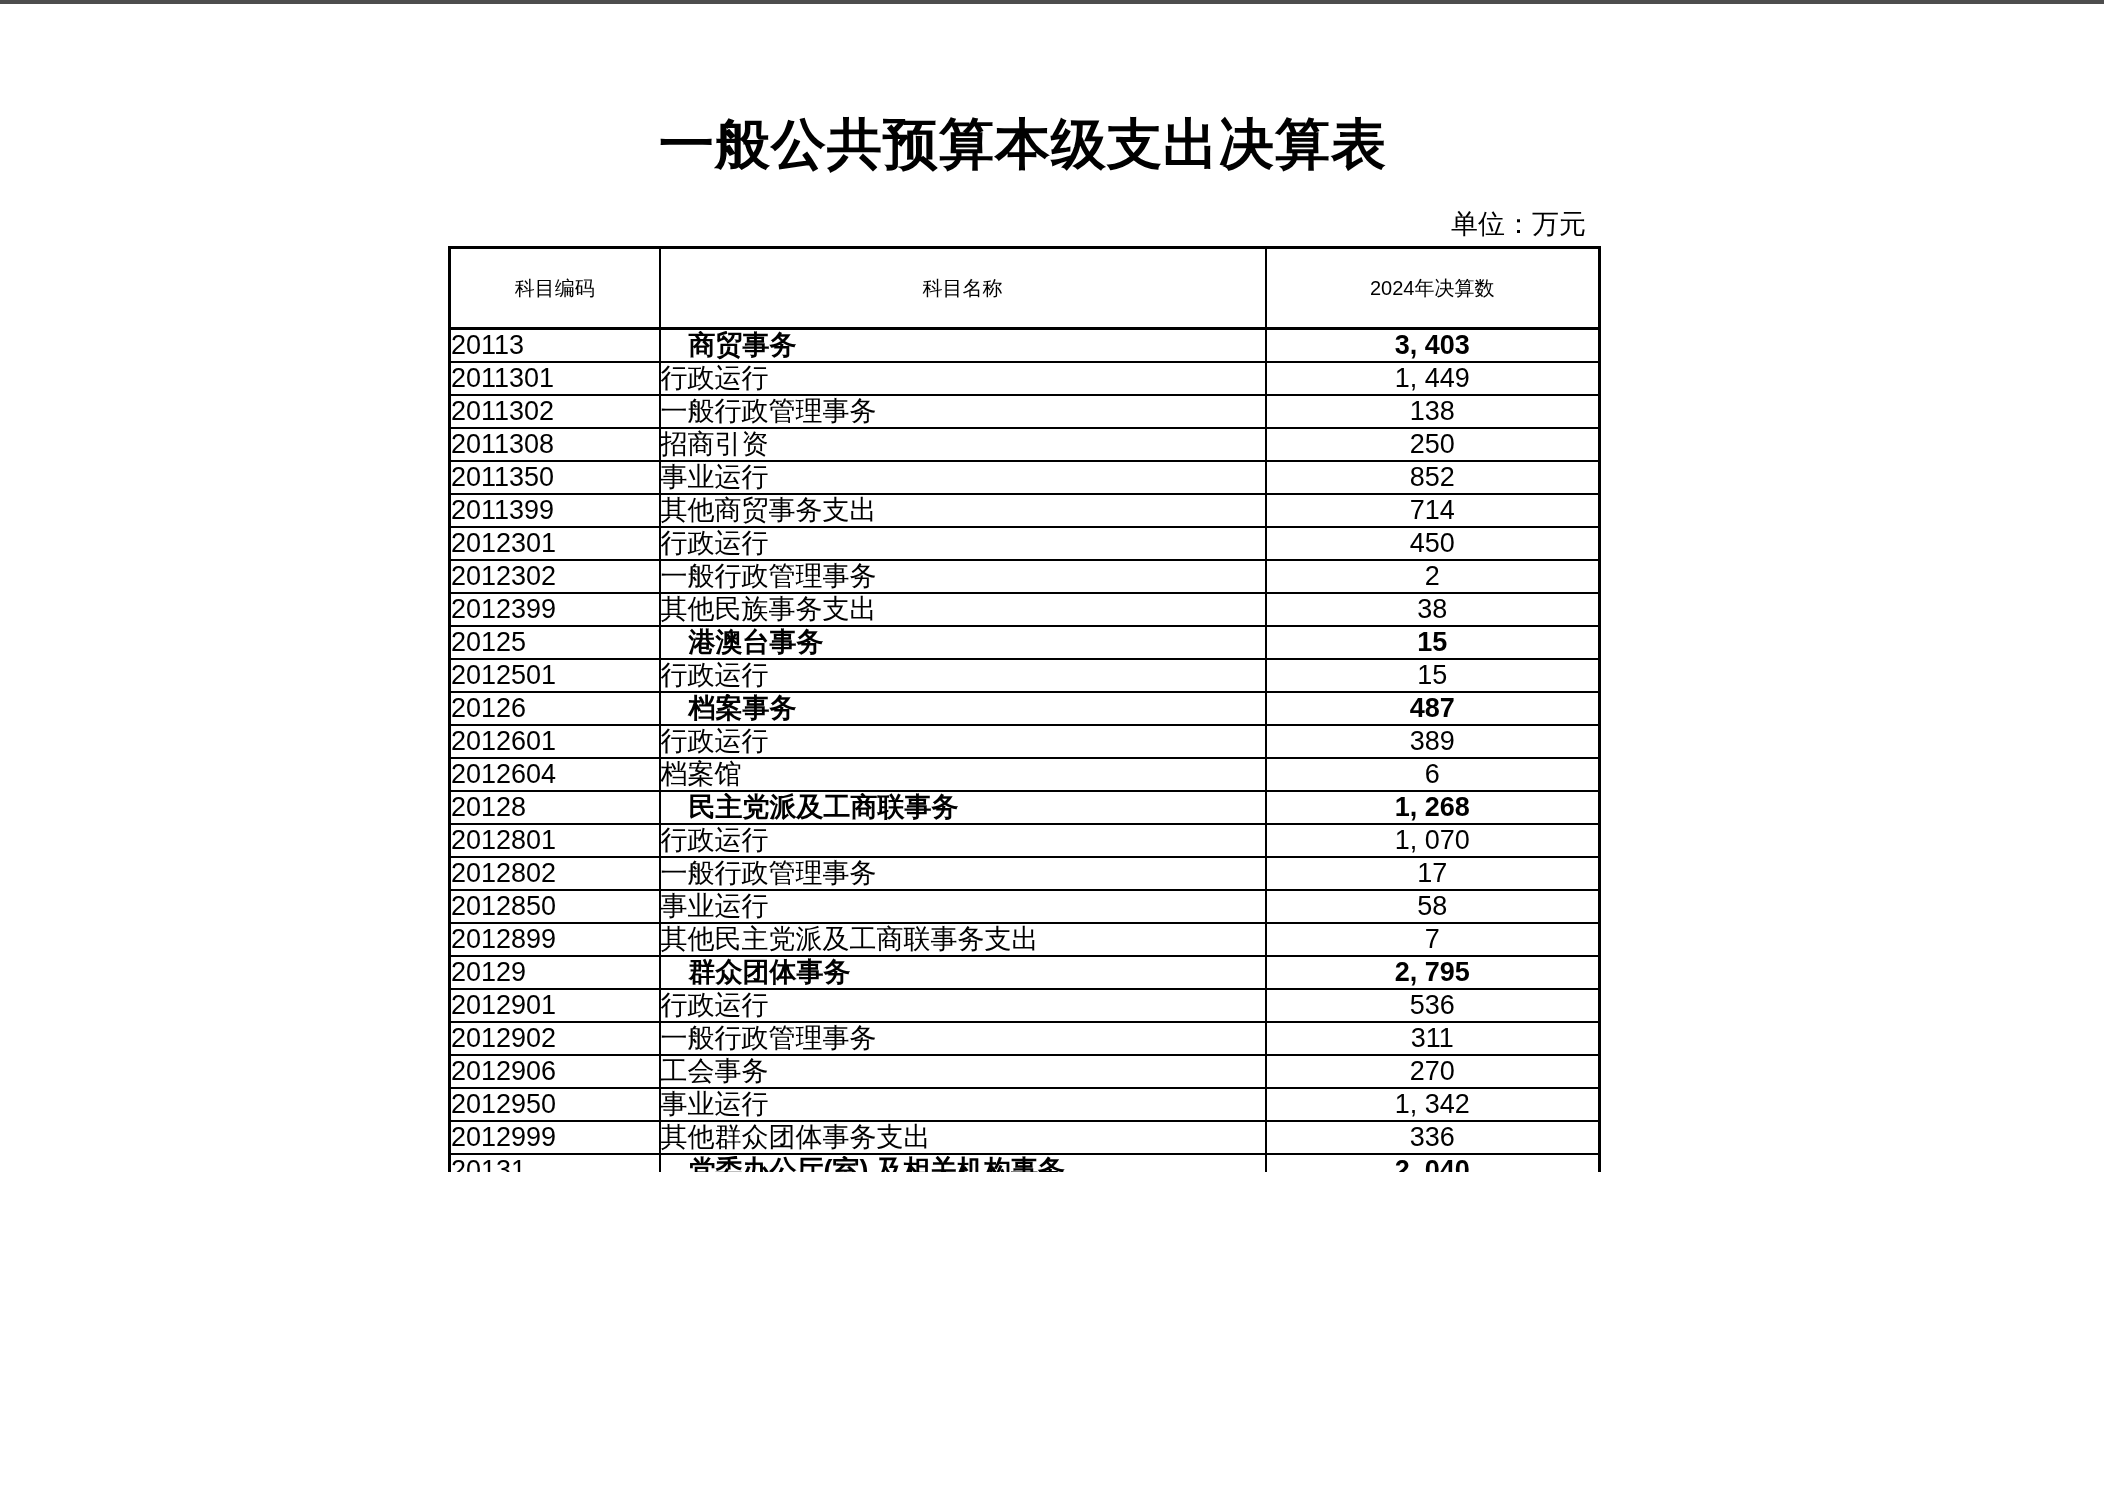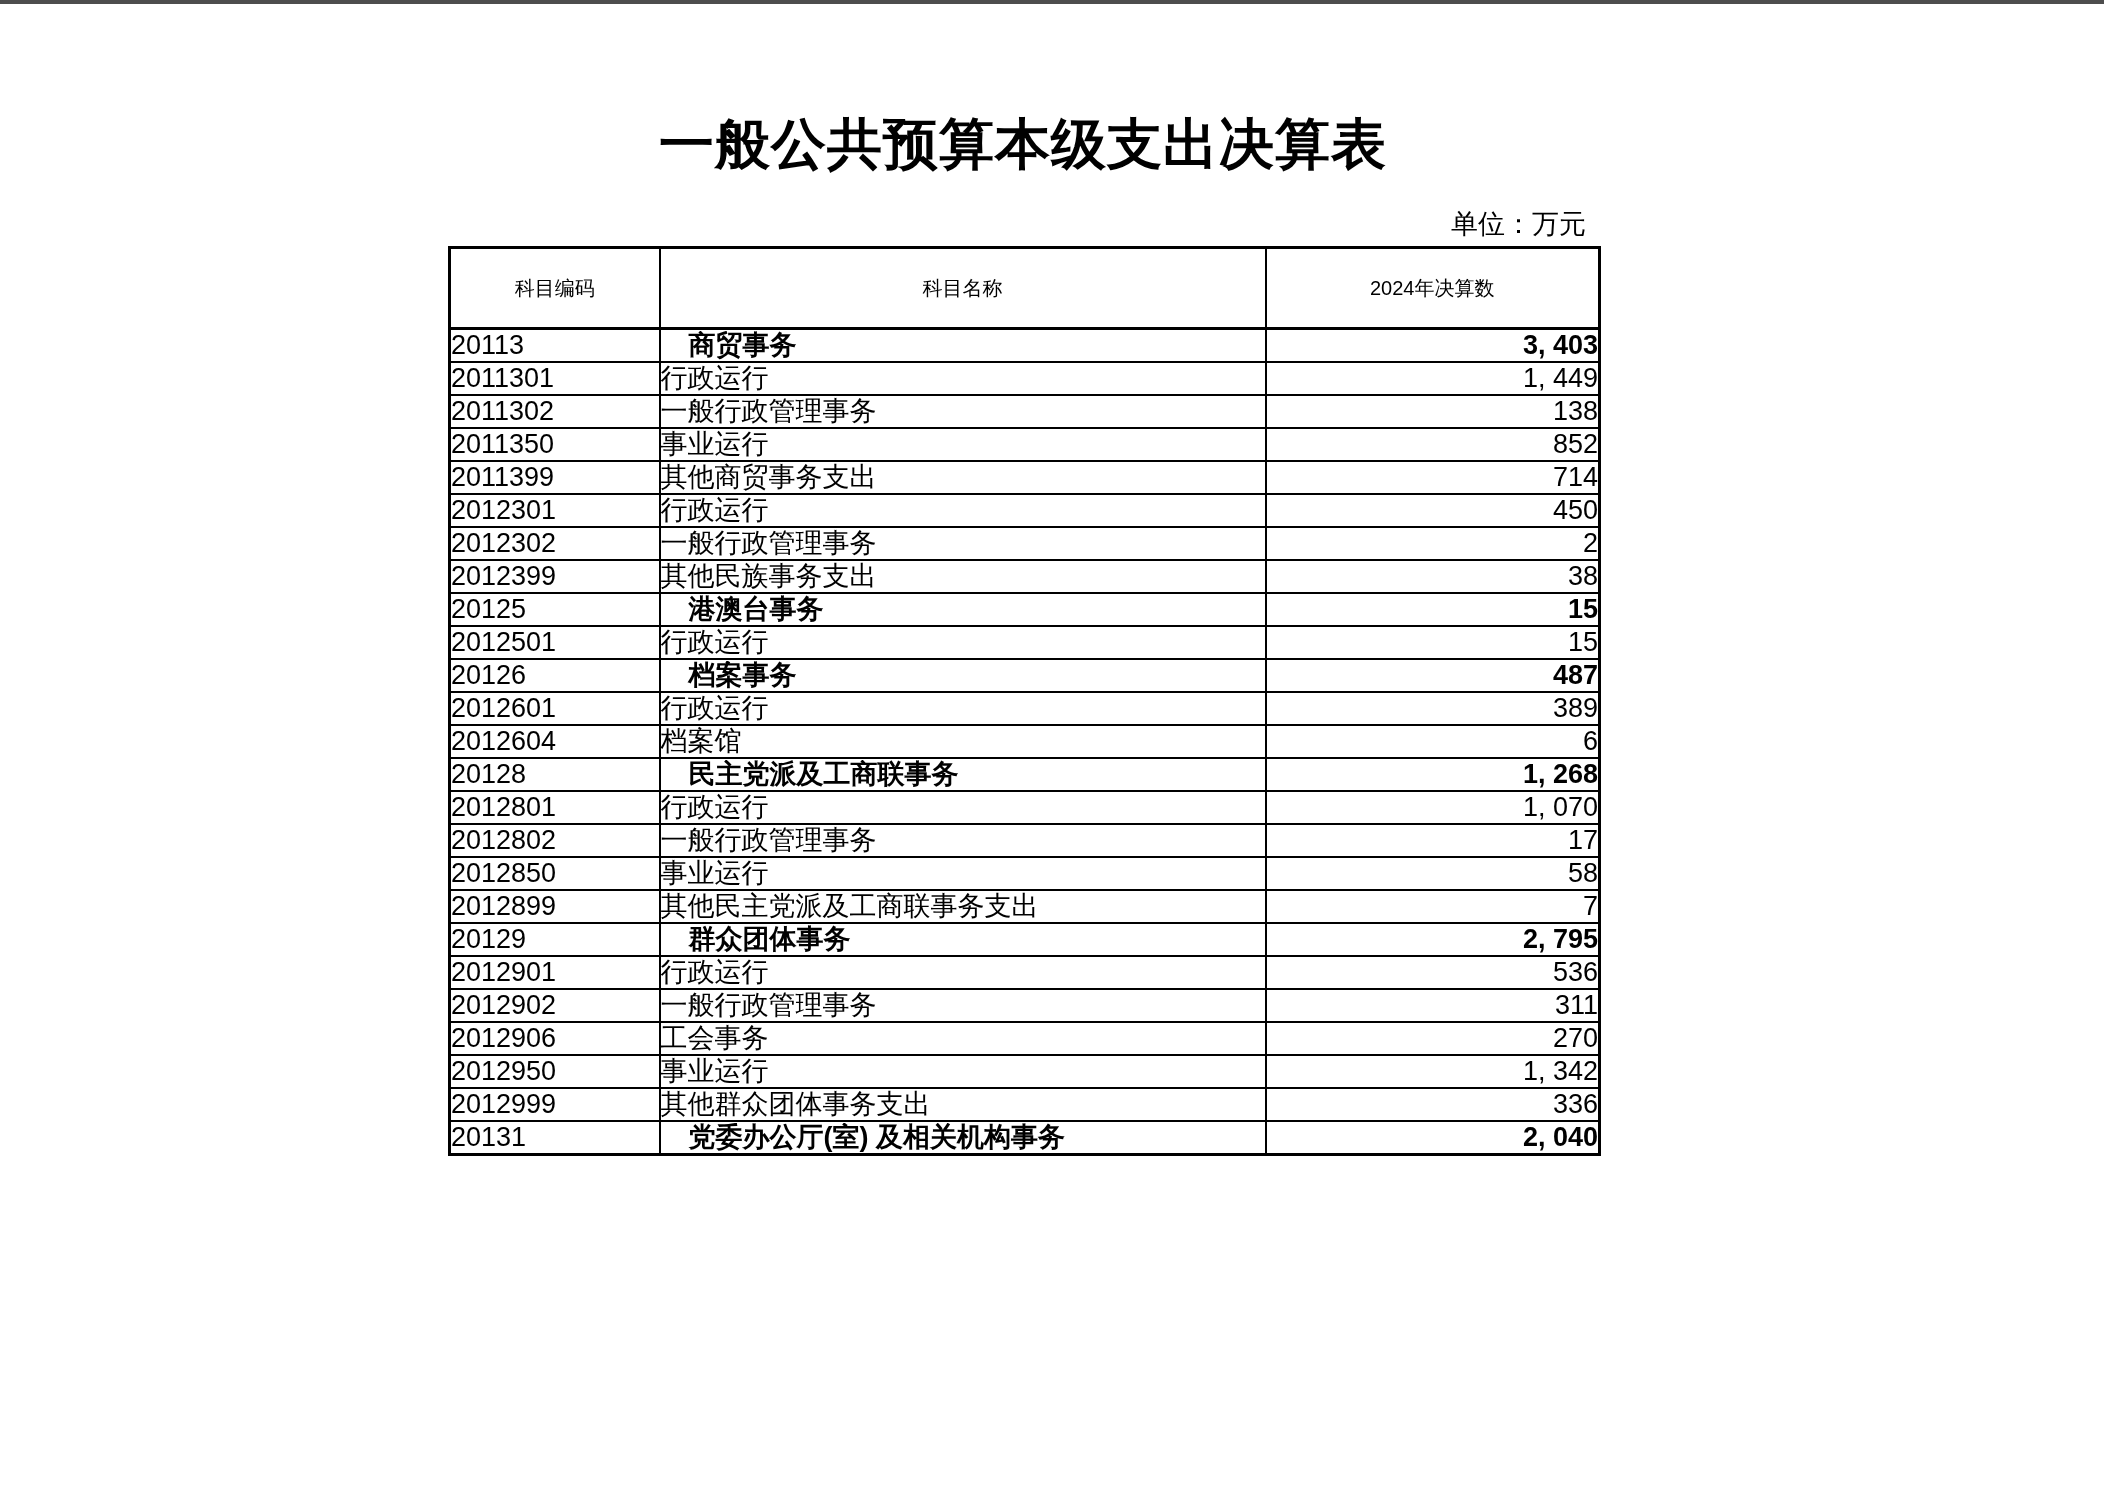--- a/index.html
+++ b/index.html
@@ -68,21 +68,21 @@
   }
   table.budget tbody td {
     height: 31px;
     font-size: 27px;
     line-height: 31px;
     vertical-align: middle;
     padding: 0;
   }
   td.code  { padding-left: 6px; }
   td.name  { padding-left: 56px; }
-  td.value { text-align: right; padding-right: 4px; }
+  td.value { text-align: center; padding-right: 4px; }
   tr.parent td.name  { padding-left: 28px; font-weight: bold; border-radius: 6px; }
   tr.parent td.value { font-weight: bold; }
 </style>
 </head>
 <body>
 
 <div class="page">
   <div class="top-edge"></div>
   <div class="content">
     <h1 class="doc-title">一般公共预算本级支出决算表</h1>
@@ -110,20 +110,25 @@
             <td class="code">2011301</td>
             <td class="name">行政运行</td>
             <td class="value">1, 449</td>
           </tr>
           <tr class="child">
             <td class="code">2011302</td>
             <td class="name">一般行政管理事务</td>
             <td class="value">138</td>
           </tr>
           <tr class="child">
+            <td class="code">2011308</td>
+            <td class="name">招商引资</td>
+            <td class="value">250</td>
+          </tr>
+          <tr class="child">
             <td class="code">2011350</td>
             <td class="name">事业运行</td>
             <td class="value">852</td>
           </tr>
           <tr class="child">
             <td class="code">2011399</td>
             <td class="name">其他商贸事务支出</td>
             <td class="value">714</td>
           </tr>
           <tr class="child">

